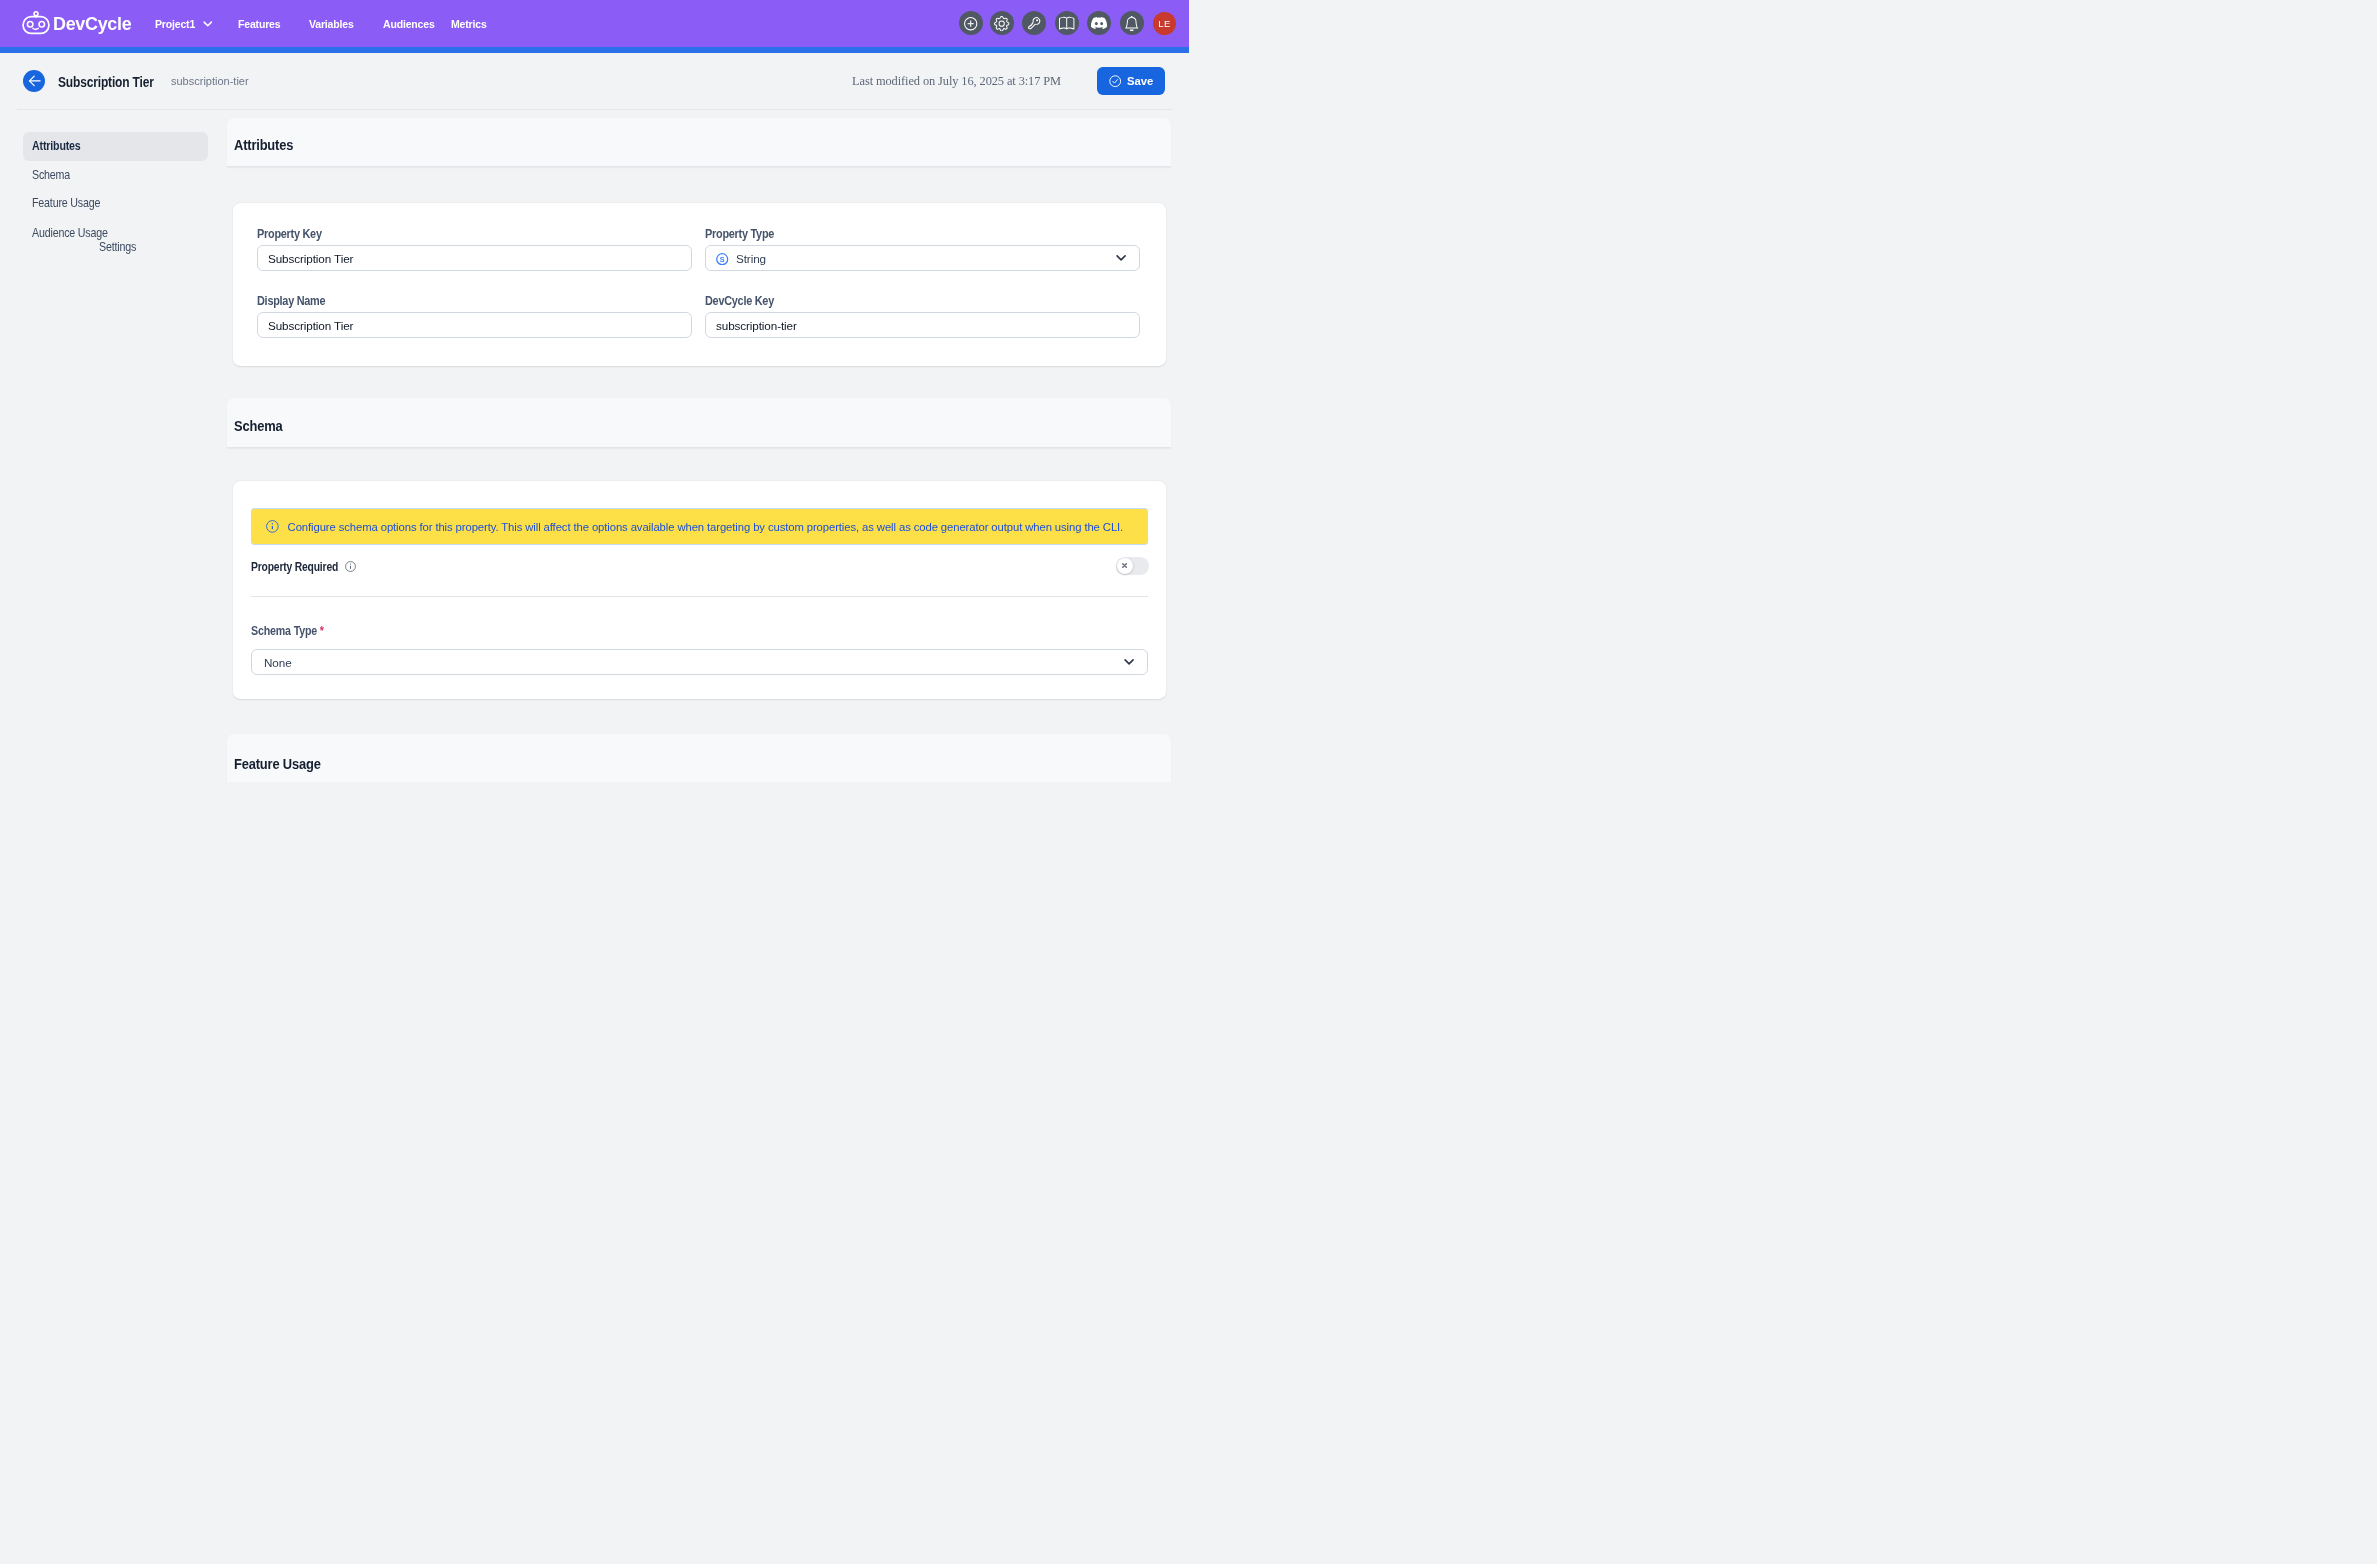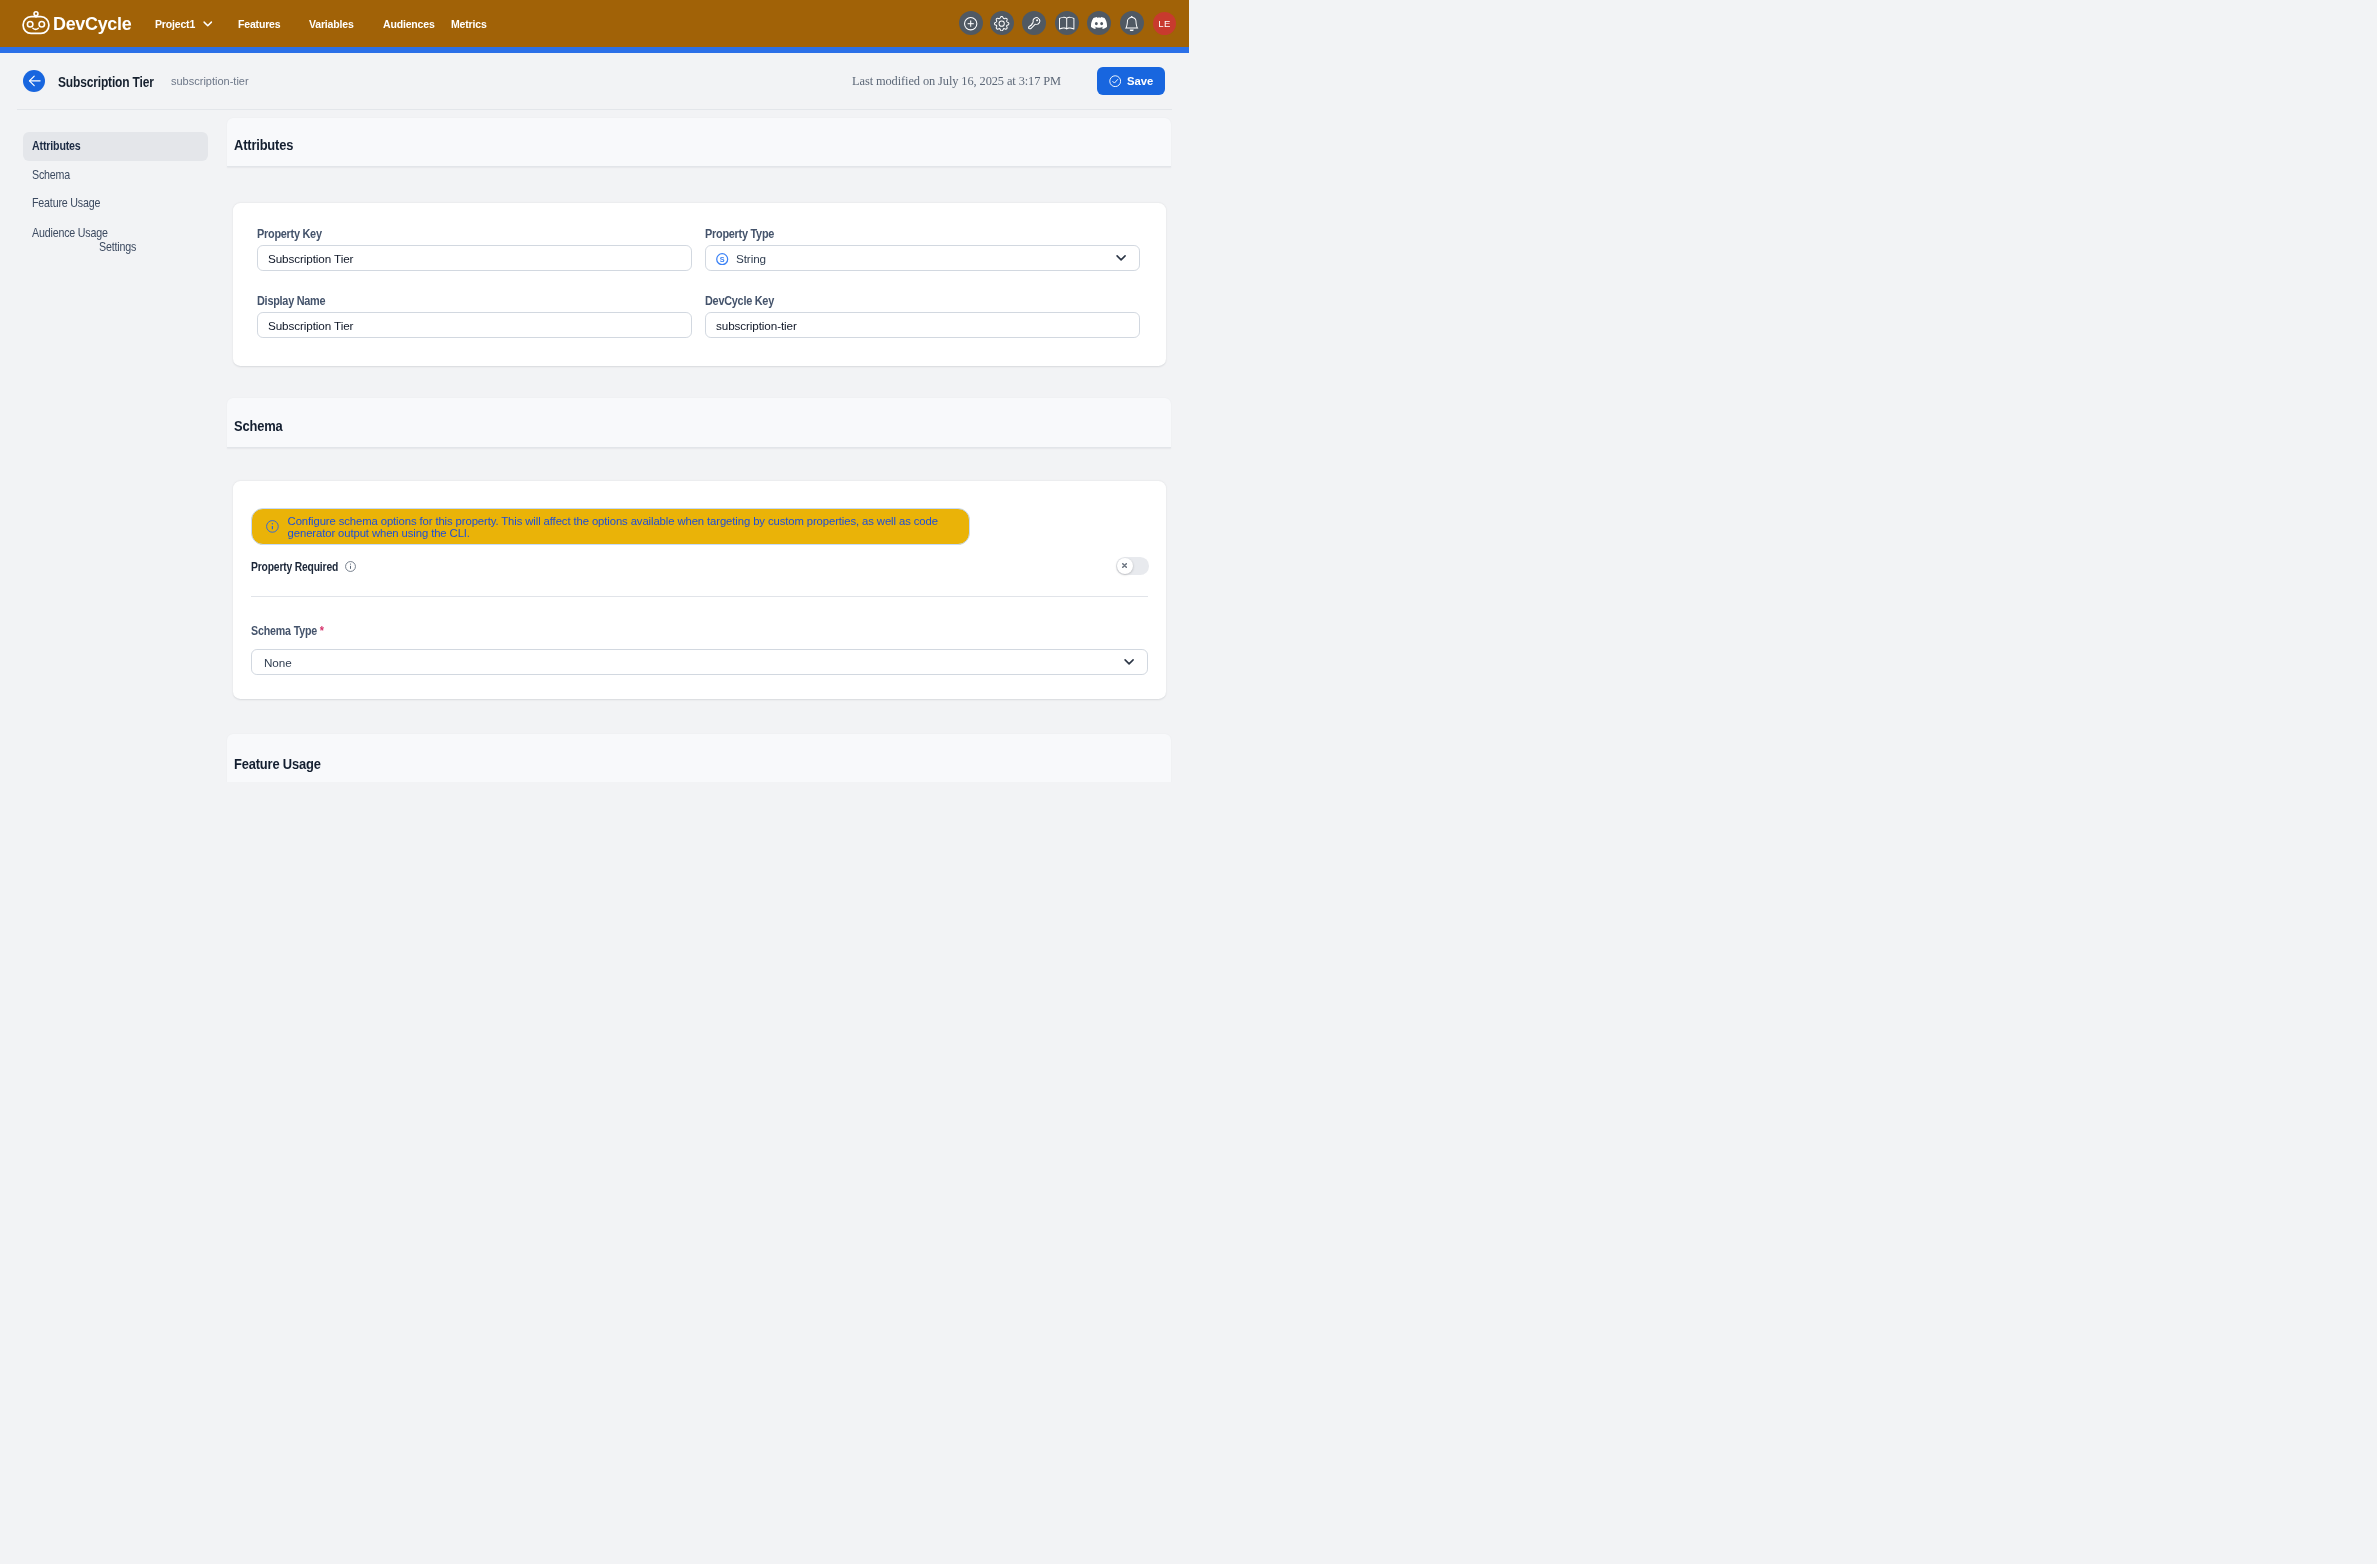--- a/index.html
+++ b/index.html
@@ -1,21 +1,21 @@
 <!DOCTYPE html>
 <html style="font-size:11.7px"><head>
 <meta charset="utf-8">
 <style>
   * { margin:0; padding:0; box-sizing:border-box; }
   html,body { width:1189px; height:782px; overflow:hidden; }
   body { font-family:"Liberation Sans", sans-serif; background:#f2f3f5; position:relative; }
   .abs { position:absolute; }
 
   
-  #nav { position:absolute; left:0; top:0; width:1189px; height:47px; background:#a16207; }
+  #nav { position:absolute; left:0; top:0; width:1189px; height:47px; background:#8b5cf6; }
   #bluebar { position:absolute; left:0; top:47px; width:1189px; height:5.9px; background:#2b70e8; }
   .navlink { position:absolute; top:0; height:47px; line-height:47px; color:#fff; font-size:11.7px; font-weight:700; letter-spacing:-0.2px; transform:scaleX(0.9); transform-origin:0 50%; }
   .iconbtn { position:absolute; top:11.3px; width:24px; height:24px; border-radius:50%; background:#505963; display:flex; align-items:center; justify-content:center; }
 
   
   #header { position:absolute; left:0; top:53px; width:1189px; height:57px; background:#f2f3f5; }
   #backbtn { position:absolute; left:23px; top:70px; width:22px; height:22px; border-radius:50%; background:#1866df; display:flex; align-items:center; justify-content:center; }
   #title { position:absolute; left:58px; top:73px; font-size:15px; font-weight:700; color:#16202e; letter-spacing:-0.2px; transform:scaleX(0.8); transform-origin:0 50%; white-space:nowrap; }
   #subtitle { position:absolute; left:171px; top:75px; font-size:11px; color:#6d7788; }
   #lastmod { position:absolute; right:128px; top:74px; font-size:12.4px; color:#5d6878; letter-spacing:-0.1px;font-family:Liberation Serif, serif; }
@@ -30,21 +30,21 @@
 
   
   .headbar { position:absolute; left:227px; width:944px; background:#f8f9fb; border-bottom:0.7px solid #e2e5e9; box-shadow:0 0.7px 1.5px rgba(16,24,40,0.05); border-radius:5.9px 5.9px 0 0; }
   .headbar .ht { position:absolute; left:7px; font-size:14.6px; font-weight:700; color:#141f30; letter-spacing:-0.2px; transform:scaleX(0.885); transform-origin:0 50%; }
   .card { position:absolute; left:233px; width:933px; background:#fff; border-radius:7.3px; box-shadow:0 0.7px 2.2px rgba(16,24,40,0.08), 0 0.7px 1.5px rgba(16,24,40,0.04); }
   .flabel { position:absolute; font-size:12.4px; font-weight:700; color:#44536b; letter-spacing:-0.3px; transform:scaleX(0.88); transform-origin:0 50%; white-space:nowrap; }
   .input { position:absolute; height:26px; border:0.7px solid #d2d8e0; border-radius:5.9px; background:#fff; font-size:11.7px; color:#101828; display:flex; align-items:center; padding-left:10px; padding-top:1.5px; letter-spacing:-0.1px; }
   .chev { position:absolute; right:13px; top:50%; transform:translateY(-50%); }
 
   
-  #banner { position:absolute; left:251px; top:508px; width:719px; height:37px; background:#eab308; border:0.7px solid #c5dbfa; border-radius:12px; display:flex; align-items:center; }
+  #banner { position:absolute; left:251px; top:508px; width:897px; height:37px; background:#fde047; border:0.7px solid #c5dbfa; border-radius:3px; display:flex; align-items:center; }
   #banner .btext { color:#1d4fd8; font-size:11.3px; letter-spacing:-0.1px; margin-left:8.8px; }
 
   #toggle { position:absolute; left:1116px; top:557px; width:33px; height:17.6px; background:#e8eaee; border-radius:8.8px; }
   #knob { position:absolute; left:0.7px; top:0.7px; width:16px; height:16px; background:#fff; border-radius:50%; box-shadow:0 0.7px 2.2px rgba(0,0,0,0.25); display:flex; align-items:center; justify-content:center; }
 </style>
 </head>
 <body>
 
 <div id="nav">
   <svg class="abs" style="left:22px; top:9.1px;" width="28" height="26" viewBox="0 0 38 36" fill="none" stroke="#fff">

